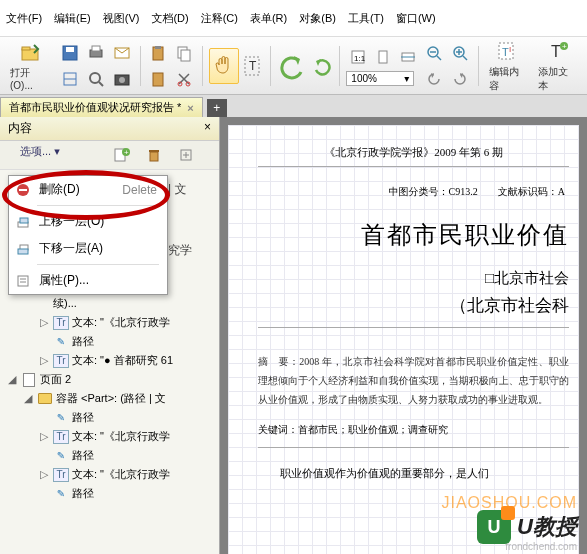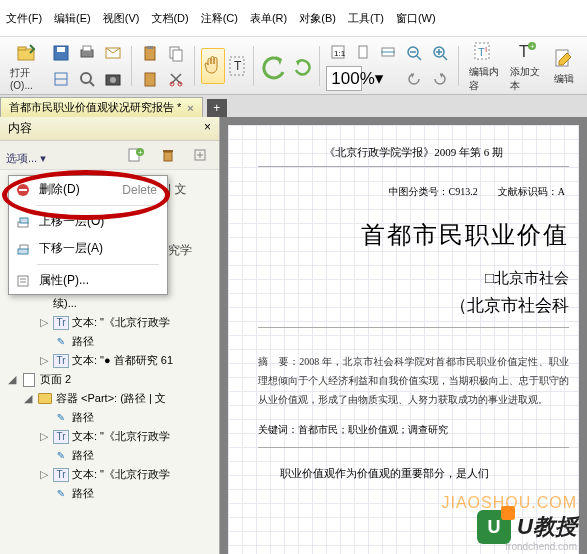--- a/index.html
+++ b/index.html
@@ -4,30 +4,30 @@
 <style>
 * { margin: 0; padding: 0; box-sizing: border-box; font-family: "Microsoft YaHei", SimSun, sans-serif; }
 body { width: 587px; height: 554px; background: #f0f0f0; overflow: hidden; position: relative; }
 .menubar { height: 20px; background: #fff; display: flex; padding: 18px 6px; font-size: 11px; align-items: center; gap: 12px; border-bottom: 1px solid #ddd; }
 .menubar span { cursor: pointer; }
 .toolbar { height: 58px; background: linear-gradient(#fdfdfd,#e8e8e8); border-bottom: 1px solid #bbb; display: flex; align-items: center; padding: 0 6px; gap: 2px; }
 .tb-group { display: flex; flex-direction: column; align-items: center; font-size: 10px; padding: 2px 4px; }
 .tb-btn { width: 24px; height: 24px; display: flex; align-items: center; justify-content: center; border: 1px solid transparent; border-radius: 2px; cursor: pointer; }
 .tb-sep { width: 1px; height: 40px; background: #ccc; margin: 0 4px; }
 .tb-label { font-size: 10px; color: #333; margin-top: 1px; }
-.zoom-box { border: 1px solid #aaa; background: #fff; padding: 1px 4px; font-size: 17px; width: 36px; display: flex; justify-content: space-between; align-items: center; }
+.zoom-box { border: 1px solid #aaa; background: #fff; padding: 1px 4px; font-size: 10px; width: 68px; display: flex; justify-content: space-between; align-items: center; }
 .tabbar { height: 22px; background: #ddd; display: flex; align-items: flex-end; }
 .doc-tab { background: linear-gradient(#fafad2,#eee8aa); border: 1px solid #aaa; border-bottom: none; padding: 2px 8px; font-size: 11px; display: flex; align-items: center; gap: 6px; }
 .doc-tab .x { color: #888; cursor: pointer; font-weight: bold; }
 .plus-tab { width: 20px; height: 18px; background: #555; color: #fff; display: flex; align-items: center; justify-content: center; margin-left: 4px; font-size: 12px; cursor: pointer; }
 .main { display: flex; height: 454px; }
 .sidebar { width: 220px; background: #f5f5ef; border-right: 1px solid #aaa; display: flex; flex-direction: column; }
 .side-hdr { background: linear-gradient(#f5f5df,#eee8c0); padding: 3px 8px; font-size: 12px; display: flex; justify-content: space-between; border-bottom: 1px solid #ccc; }
 .side-hdr .x { cursor: pointer; }
-.opt-row { padding: 3px 6px; display: flex; align-items: flex-end; gap: 6px; font-size: 11px; border-bottom: 1px solid #ddd; background: #f0f0e8; }
+.opt-row { padding: 3px 20px; display: flex; align-items: flex-start; gap: 6px; font-size: 11px; border-bottom: 1px solid #ddd; background: #f0f0e8; }
 .opt-row span:first-child { color: #336; }
 .icon-btn { width: 26px; height: 22px; display: flex; align-items: center; justify-content: center; }
 .ctx-menu { position: absolute; left: 8px; top: 175px; width: 160px; background: #fff; border: 1px solid #999; box-shadow: 2px 2px 6px rgba(0,0,0,0.3); font-size: 12px; z-index: 100; }
 .ctx-item { padding: 5px 10px 5px 30px; display: flex; justify-content: space-between; align-items: center; position: relative; cursor: pointer; }
 .ctx-item .ic { position: absolute; left: 6px; width: 16px; height: 16px; display: flex; align-items: center; justify-content: center; }
 .ctx-sep { height: 1px; background: #ddd; margin: 2px 8px 2px 28px; }
 .red-circle { position: absolute; left: 2px; top: 170px; width: 168px; height: 50px; border: 5px solid #c00000; border-radius: 50%; z-index: 101; pointer-events: none; }
 .tree { flex: 1; overflow: auto; font-size: 11px; padding: 4px 2px; }
 .tree-item { display: flex; align-items: center; gap: 3px; padding: 2px 0 2px 6px; white-space: nowrap; cursor: pointer; }
 .tree-item .tw { width: 10px; color: #666; }
@@ -255,29 +255,20 @@
   <div class="tb-group">
     <div class="tb-btn" style="width:30px;height:26px">
         <svg width="26" height="22">
           <text x="6" y="17" font-size="16" fill="#333">T</text>
           <circle cx="19" cy="6" r="4" fill="#6ab04c"></circle>
           <text x="17" y="9" font-size="8" fill="#fff">+</text>
         </svg>
       </div>
     <div class="tb-label">添加文本</div>
   </div>
-  <div class="tb-group">
-    <div class="tb-btn" style="width:26px;height:26px">
-        <svg width="22" height="22">
-          <rect x="3" y="3" width="12" height="16" fill="#fff" stroke="#888"></rect>
-          <path d="M14 6l4 4-8 8h-4v-4z" fill="#f4c040" stroke="#b88020"></path>
-        </svg>
-      </div>
-    <div class="tb-label">编辑</div>
-  </div>
 </div>
 
 <div class="tabbar">
   <div class="doc-tab">
     <span>首都市民职业价值观状况研究报告 *</span>
     <span class="x">×</span>
   </div>
   <div class="plus-tab">+</div>
 </div>
 

